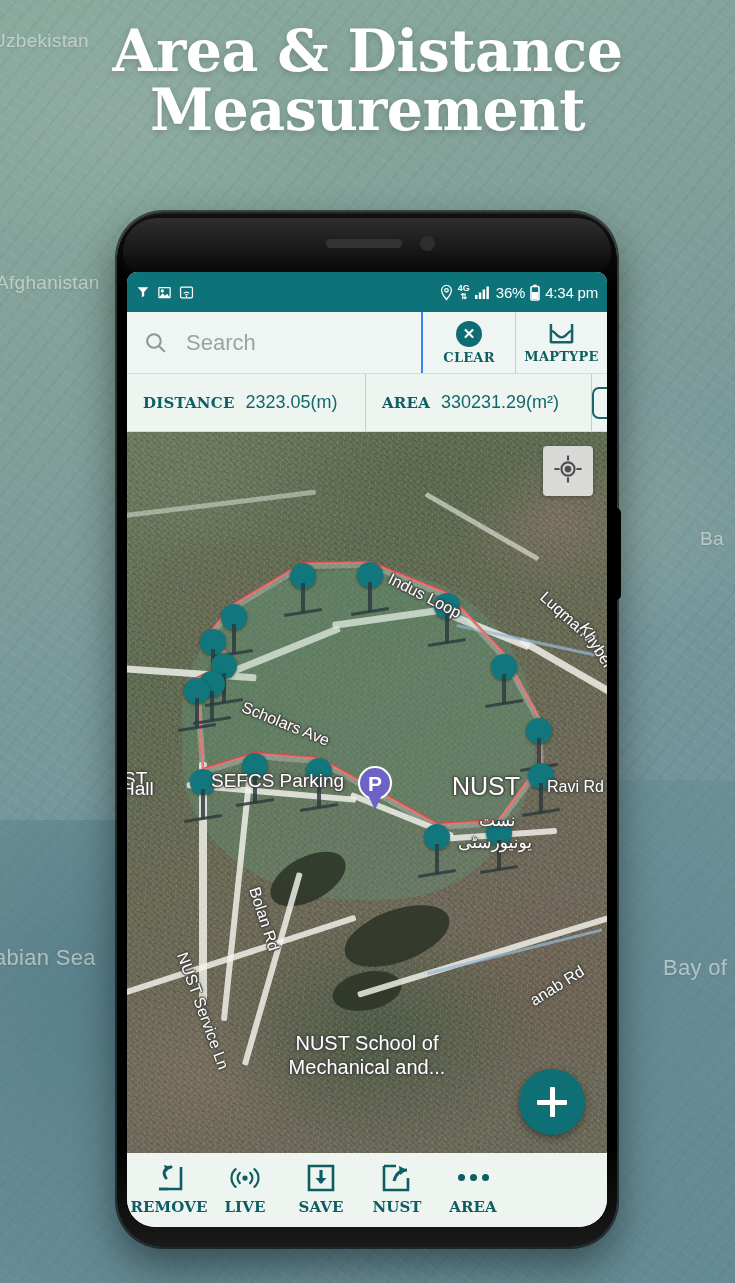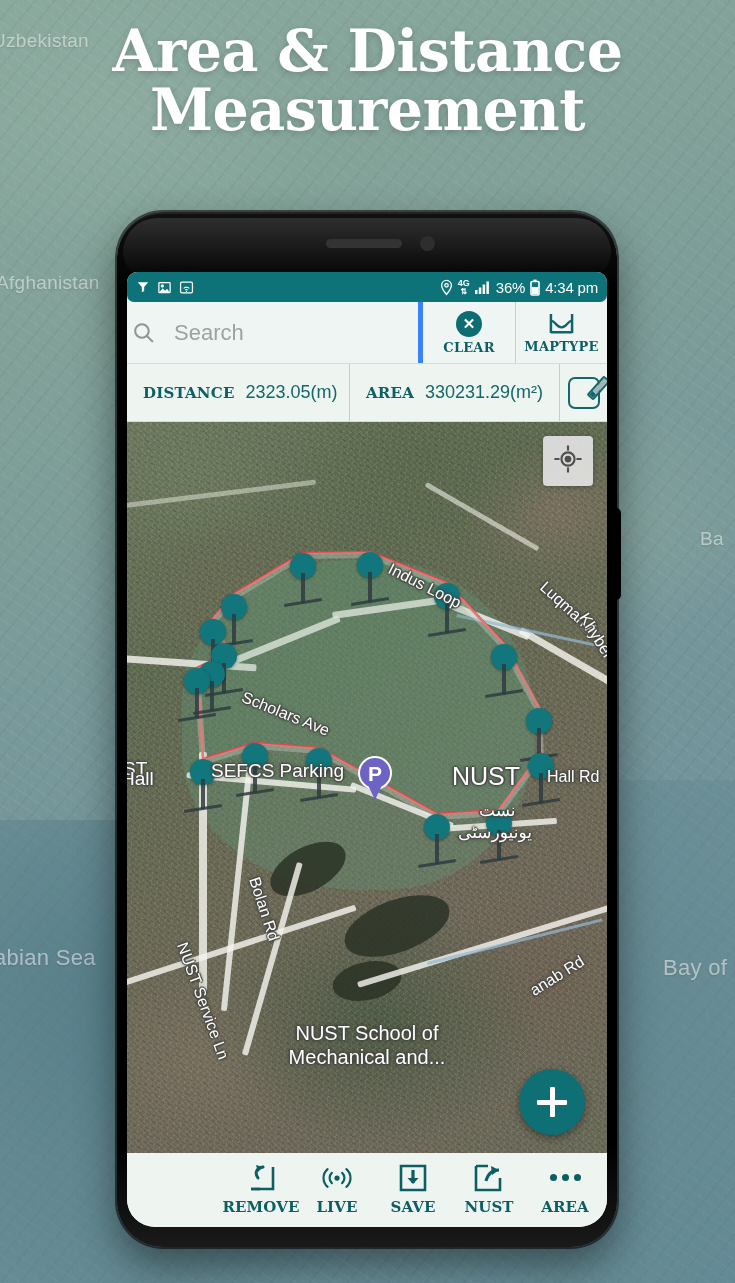--- a/index.html
+++ b/index.html
@@ -117,28 +117,27 @@
     border-radius: 10px 10px 28px 28px;
     overflow: hidden;
     background: #eef4f1;
     display: flex;
     flex-direction: column;
   }
 
   
   .statusbar {
     flex: 0 0 auto;
-    height: 30px;
+    height: 40px;
     background: #0e7379;
     color: #fff;
     display: flex;
     align-items: center;
     padding: 4px 9px;
     font-size: 14px;
-    border-radius: 7px;
   }
   .sb-left { display: flex; align-items: center; gap: 7px; }
   .sb-right { margin-left: auto; display: flex; align-items: center; gap: 5px; font-size: 15px; }
   .sb-right .pct { font-size: 15px; letter-spacing: -.2px; }
   .sb-time { font-size: 15px; letter-spacing: -.2px; }
   .ico { display: inline-flex; align-items: center; }
   .sig4g { font-size: 9px; line-height: 1; text-align: center; font-weight: bold; }
   .sig4g .arrows { font-size: 8px; display: block; }
 
   
@@ -148,22 +147,22 @@
     background: #eff5f2;
     display: flex;
     align-items: stretch;
     border-bottom: 1px solid #cfe0da;
   }
   .search-field {
     flex: 1 1 auto;
     display: flex;
     align-items: center;
     gap: 18px;
-    padding-left: 4px;
-    border-right: 5px solid #3b82f6;
+    padding-left: 16px;
+    border-right: 2px solid #3b82f6;
   }
   .search-placeholder {
     color: #9aa3a1;
     font-size: 22px;
   }
   .hdr-btn {
     width: 92px;
     display: flex;
     flex-direction: column;
     align-items: center;
@@ -188,20 +187,21 @@
   }
 
   
   .measrow {
     flex: 0 0 auto;
     height: 58px;
     background: #eef5f1;
     display: flex;
     align-items: stretch;
     border-bottom: 1px solid #cfe0da;
+    gap: 16px;
   }
   .meas-cell {
     display: flex;
     align-items: center;
     gap: 11px;
     padding: 0 16px;
     color: #0e5f63;
   }
   .meas-cell.distance { width: 222px; }
   .meas-cell.area { flex: 1 1 auto; border-left: 1px solid #bcd2cc; }
@@ -376,21 +376,21 @@
   .fab .plus-h { position: absolute; width: 30px; height: 5px; background: #fff; border-radius: 1px; }
   .fab .plus-v { position: absolute; width: 5px; height: 30px; background: #fff; border-radius: 1px; }
 
   
   .bottombar {
     flex: 0 0 auto;
     height: 74px;
     background: #eef5f1;
     display: flex;
     align-items: center;
-    justify-content: flex-end;
+    justify-content: flex-start;
     padding: 4px 4px 6px;
   }
   .bb-item {
     display: flex;
     flex-direction: column;
     align-items: center;
     justify-content: center;
     gap: 5px;
     color: #0d5e62;
     width: 76px;
@@ -584,21 +584,21 @@
         <div class="map-label road-lbl" style="left:258px; top:155px; transform:rotate(27deg);">Indus Loop</div>
         <div class="map-label road-lbl" style="left:406px; top:178px; transform:rotate(42deg);">Luqman A</div>
         <div class="map-label road-lbl" style="left:444px; top:205px; transform:rotate(58deg);">Khyber</div>
         <div class="map-label road-lbl" style="left:112px; top:283px; transform:rotate(22deg);">Scholars Ave</div>
         <div class="map-label poi" style="left:84px;  top:338px;">SEFCS Parking</div>
         <div class="map-label poi" style="left:-4px;  top:336px;">ST</div>
         <div class="map-label poi" style="left:-6px;  top:346px;">Hall</div>
         <div class="map-label big" style="left:325px; top:340px;">NUST</div>
         <div class="map-label urdu" style="left:352px; top:378px;">نست</div>
         <div class="map-label urdu" style="left:331px; top:400px;">یونیورسٹی</div>
-        <div class="map-label road-lbl" style="left:420px; top:346px;">Hall Rd</div>
+        <div class="map-label road-lbl" style="left:420px; top:346px;">Ravi Rd</div>
         <div class="map-label road-lbl" style="left:104px; top:478px; transform:rotate(72deg);">Bolan Rd</div>
         <div class="map-label road-lbl" style="left:14px;  top:570px; transform:rotate(70deg);">NUST Service Ln</div>
         <div class="map-label road-lbl" style="left:400px; top:545px; transform:rotate(-32deg);">anab Rd</div>
         <div class="map-label multiline" style="left:160px; top:600px;">NUST School of Mechanical and...</div>
 
         <div class="locate-btn">
           <span>
             <svg width="30" height="30" viewBox="0 0 32 32" fill="none" stroke="#4f4f4f" stroke-width="2.3">
               <circle cx="16" cy="16" r="7"></circle>
               <circle cx="16" cy="16" r="3.6" fill="#4f4f4f" stroke="none"></circle>

